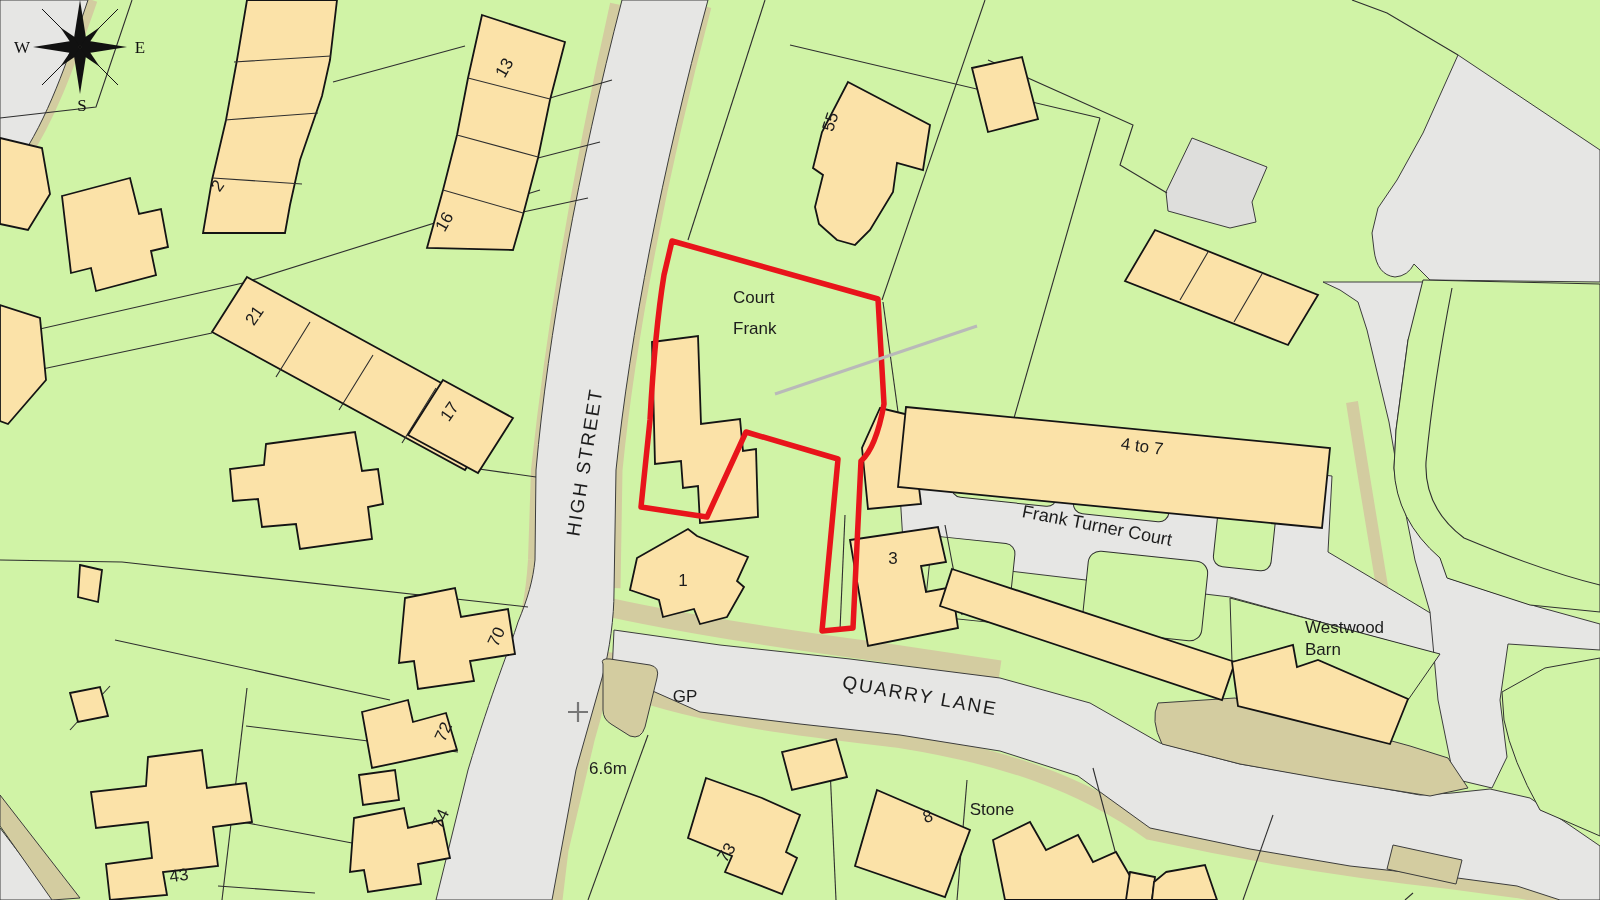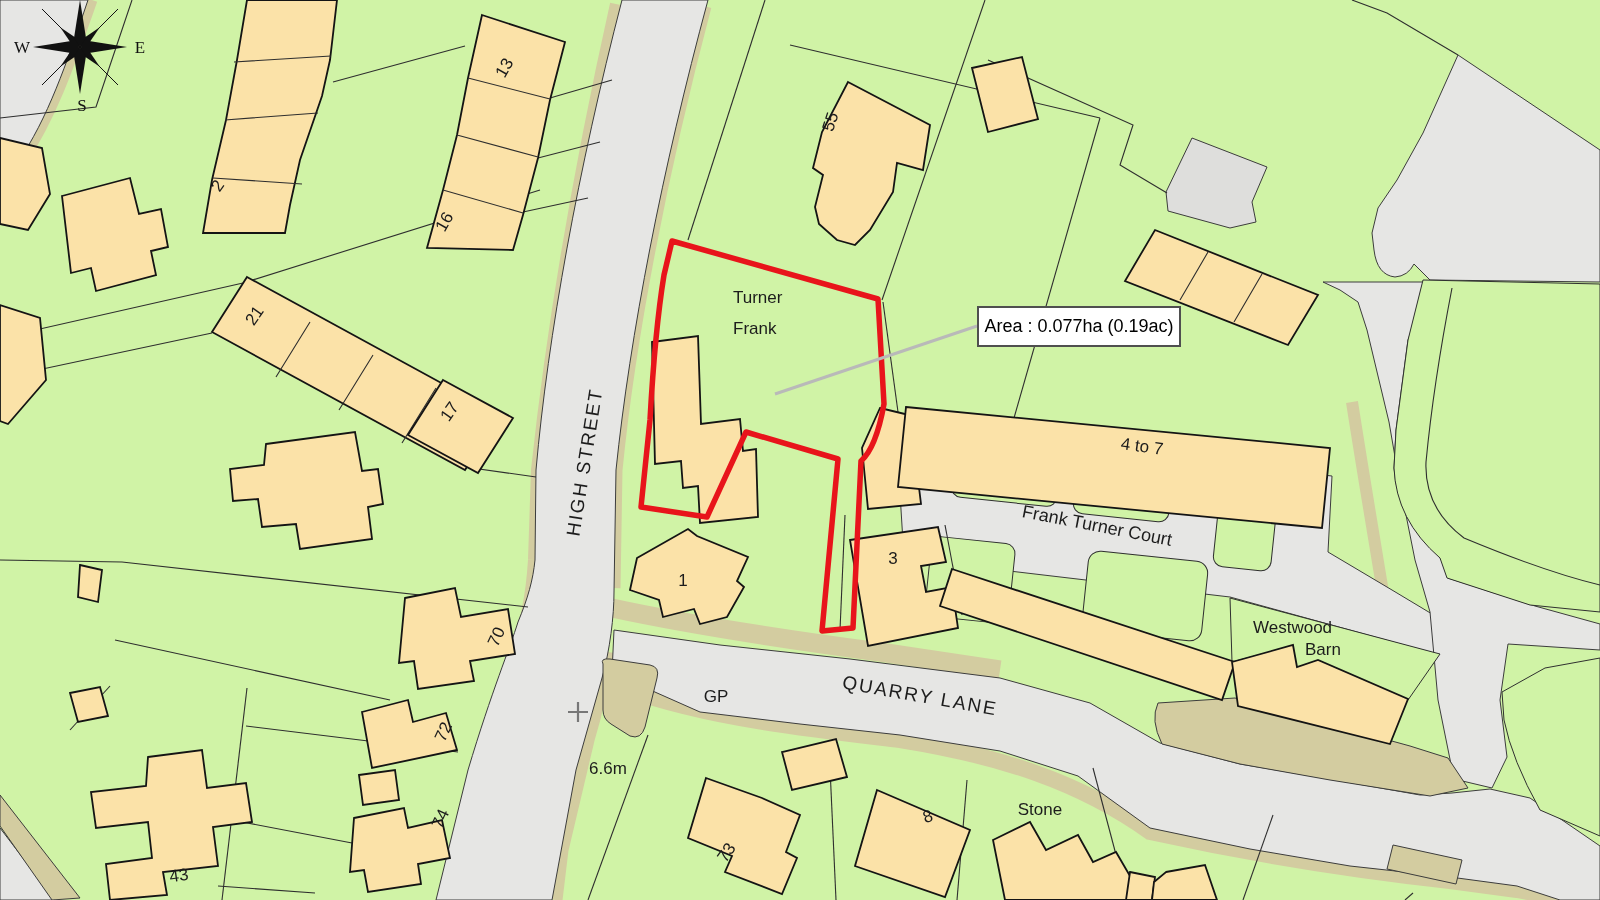--- a/index.html
+++ b/index.html
@@ -155,43 +155,40 @@
     <path d="M0,-47 L6,-9 L0,0 L-6,-9 Z" fill="#111"></path>
     <path d="M0,-47 L6,-9 L0,0 L-6,-9 Z" fill="#111" transform="rotate(90)"></path>
     <path d="M0,-47 L6,-9 L0,0 L-6,-9 Z" fill="#111" transform="rotate(180)"></path>
     <path d="M0,-47 L6,-9 L0,0 L-6,-9 Z" fill="#111" transform="rotate(270)"></path>
     <text class="compass-letter" x="-58" y="6" text-anchor="middle">W</text>
     <text class="compass-letter" x="60" y="6" text-anchor="middle">E</text>
     <text class="compass-letter" x="2" y="64" text-anchor="middle">S</text>
   </g>
 </svg>
 
-  <div class="lbl" style="left:733px;top:288px">Turner</div>
+  <div class="lbl" style="left:733px;top:288px">Court</div>
   <div class="lbl" style="left:733px;top:319px">Frank</div>
   <div class="lbl street cen" style="left:585px;top:462px;transform:translate(-50%,-50%) rotate(-81deg)">HIGH STREET</div>
   <div class="lbl street cen" style="left:920px;top:696px;transform:translate(-50%,-50%) rotate(10deg)">QUARRY LANE</div>
   <div class="lbl cen" style="left:1097px;top:526px;font-size:18px;transform:translate(-50%,-50%) rotate(11deg)">Frank Turner Court</div>
   <div class="lbl cen" style="left:1142px;top:447px;transform:translate(-50%,-50%) rotate(8deg)">4 to 7</div>
-  <div class="lbl" style="left:1253px;top:618px">Westwood</div>
+  <div class="lbl" style="left:1305px;top:618px">Westwood</div>
   <div class="lbl" style="left:1305px;top:640px">Barn</div>
-  <div class="lbl cen" style="left:1040px;top:810px">Stone</div>
-  <div class="lbl cen" style="left:716px;top:697px">GP</div>
+  <div class="lbl cen" style="left:992px;top:810px">Stone</div>
+  <div class="lbl cen" style="left:685px;top:697px">GP</div>
   <div class="lbl cen" style="left:608px;top:769px">6.6m</div>
 
   <div class="lbl num cen" style="left:683px;top:581px">1</div>
   <div class="lbl num cen" style="left:218px;top:186px;transform:translate(-50%,-50%) rotate(-55deg)">2</div>
   <div class="lbl num cen" style="left:893px;top:559px">3</div>
   <div class="lbl num cen" style="left:928px;top:817px;transform:translate(-50%,-50%) rotate(-18deg)">8</div>
   <div class="lbl num cen" style="left:505px;top:68px;transform:translate(-50%,-50%) rotate(-60deg)">13</div>
   <div class="lbl num cen" style="left:445px;top:222px;transform:translate(-50%,-50%) rotate(-60deg)">16</div>
   <div class="lbl num cen" style="left:450px;top:412px;transform:translate(-50%,-50%) rotate(-55deg)">17</div>
   <div class="lbl num cen" style="left:255px;top:316px;transform:translate(-50%,-50%) rotate(-55deg)">21</div>
   <div class="lbl num cen" style="left:179px;top:876px;transform:translate(-50%,-50%) rotate(-8deg)">43</div>
   <div class="lbl num cen" style="left:831px;top:122px;transform:translate(-50%,-50%) rotate(-72deg)">55</div>
   <div class="lbl num cen" style="left:497px;top:637px;transform:translate(-50%,-50%) rotate(-65deg)">70</div>
   <div class="lbl num cen" style="left:444px;top:732px;transform:translate(-50%,-50%) rotate(-65deg)">72</div>
   <div class="lbl num cen" style="left:727px;top:853px;transform:translate(-50%,-50%) rotate(-55deg)">73</div>
   <div class="lbl num cen" style="left:441px;top:819px;transform:translate(-50%,-50%) rotate(-65deg)">74</div>
 
-  <div class="callout">
-    <span>Area : 0.077ha (0.19ac)</span>
-  </div>
 </div>
 
 </body></html>

